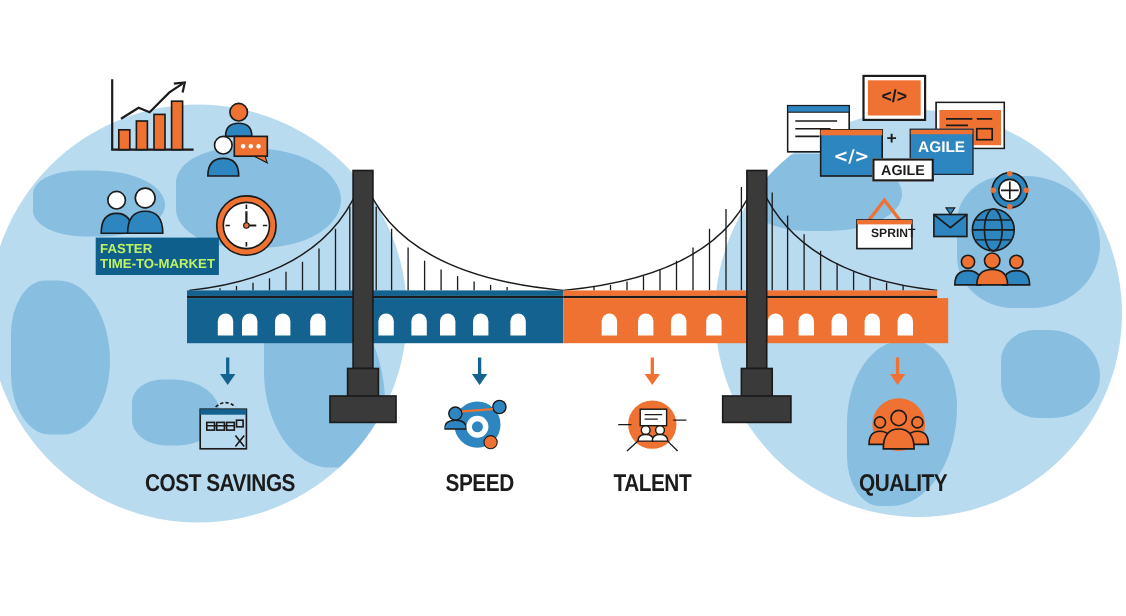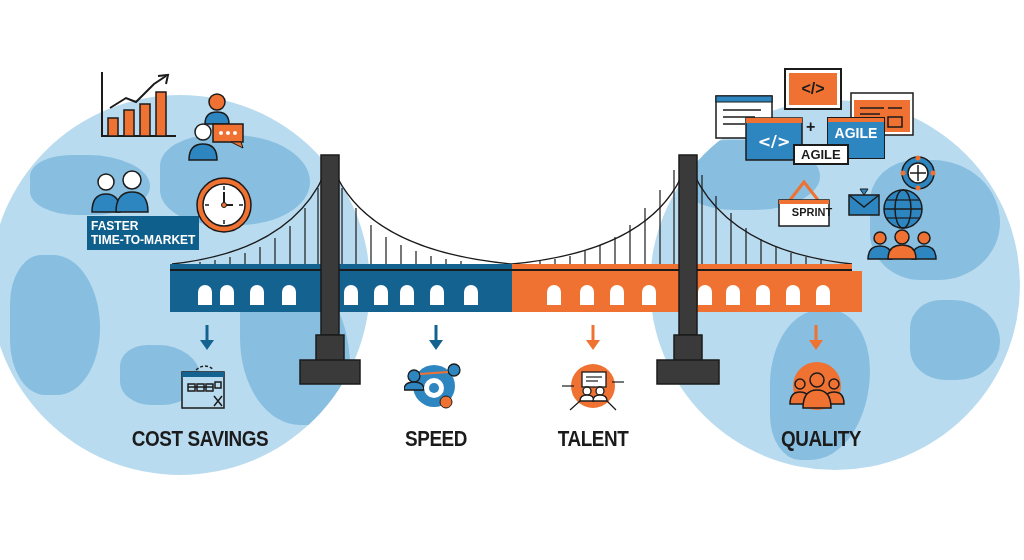--- a/index.html
+++ b/index.html
@@ -1,21 +1,21 @@
 <!DOCTYPE html>
 <html><head>
 <meta charset="utf-8">
 <style>
   html, body { margin:0; padding:0; }
   body { width:1024px; height:560px; background:#ffffff; overflow:hidden; position:relative; font-family:"Liberation Sans", sans-serif; }
   .abs { position:absolute; }
   .globe { position:absolute; border-radius:50%; background:#b9dbf0; overflow:hidden; }
   .land { position:absolute; background:#7fb8dc; border-radius:40% 60% 55% 45%; opacity:0.85; }
   .label { position:absolute; font-family:"Liberation Sans", sans-serif; font-weight:bold; font-size:22px; color:#1b1b1b; letter-spacing:-0.5px; transform:scaleX(0.86); transform-origin:center; text-align:center; }
-  .tag { position:absolute; background:#0f5f8c; color:#ffffff; font-weight:bold; font-size:12px; line-height:14px; padding:3px 4px; font-family:"Liberation Sans", sans-serif; }
+  .tag { position:absolute; background:#0f5f8c; color:#bef264; font-weight:bold; font-size:12px; line-height:14px; padding:3px 4px; font-family:"Liberation Sans", sans-serif; }
   .box { position:absolute; border:2px solid #1b1b1b; background:#fff; }
 </style>
 </head>
 <body>
 
 <div class="globe" style="left:-10px; top:95px; width:380px; height:380px;">
   <div class="land" style="left:40px; top:60px; width:120px; height:60px;"></div>
   <div class="land" style="left:170px; top:40px; width:150px; height:90px;"></div>
   <div class="land" style="left:20px; top:160px; width:90px; height:140px;"></div>
   <div class="land" style="left:250px; top:170px; width:110px; height:160px; border-radius:30% 70% 40% 60%;"></div>

